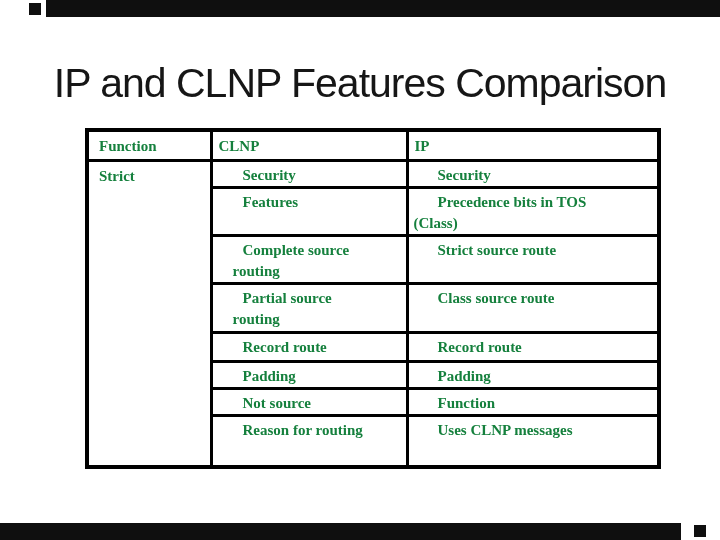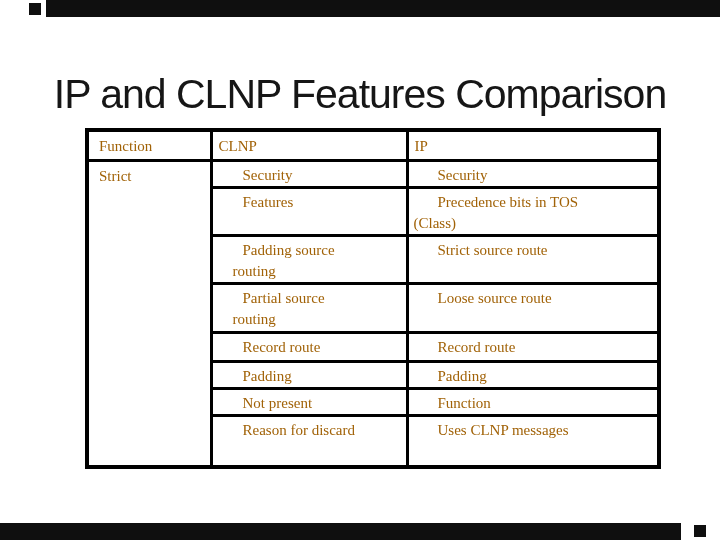--- a/index.html
+++ b/index.html
@@ -23,40 +23,39 @@
   .title {
     position: absolute;
     left: 0; right: 0; top: 61px;
     text-align: center;
     font-size: 41px;
     line-height: 45px;
     letter-spacing: -1px;
     font-weight: 400;
     color: #161616;
     white-space: nowrap;
-    margin-top: 11px;
   }
 
   
   table.cmp {
     position: absolute;
     left: 85px; top: 128px;
     width: 572px;
     table-layout: fixed;
     border-collapse: collapse;
     border: 4px solid #000000;
   }
   table.cmp td, table.cmp th {
     border: 3px solid #000000;
     vertical-align: top;
     font-family: "Liberation Serif", "DejaVu Serif", serif;
     font-size: 15px;
     line-height: 21px;
-    font-weight: normal;
-    color: #a16207;
+    font-weight: bold;
+    color: #15803d;
     text-align: left;
     overflow: hidden;
   }
   col.c1 { width: 124px; }
   col.c2 { width: 196px; }
   col.c3 { width: 252px; }
 
   tr.hdr { height: 30px; }
   tr.r1 { height: 27px; }
   tr.r2 { height: 47px; }
@@ -103,41 +102,41 @@
       <td class="cell-fn" rowspan="8">Strict</td>
       <td class="cell-b2">Security</td>
       <td class="cell-b3">Security</td>
     </tr>
     <tr class="r2">
       <td class="cell-b2">Features</td>
       <td class="cell-b3">Precedence bits in TOS
 (Class)</td>
     </tr>
     <tr class="r3">
-      <td class="cell-b2">Padding source
+      <td class="cell-b2">Complete source
 routing</td>
       <td class="cell-b3">Strict source route</td>
     </tr>
     <tr class="r4">
       <td class="cell-b2">Partial source
 routing</td>
-      <td class="cell-b3">Loose source route</td>
+      <td class="cell-b3">Class source route</td>
     </tr>
     <tr class="r5">
       <td class="cell-b2">Record route</td>
       <td class="cell-b3">Record route</td>
     </tr>
     <tr class="r6">
       <td class="cell-b2">Padding</td>
       <td class="cell-b3">Padding</td>
     </tr>
     <tr class="r7">
-      <td class="cell-b2">Not present</td>
+      <td class="cell-b2">Not source</td>
       <td class="cell-b3">Function</td>
     </tr>
     <tr class="r8">
-      <td class="cell-b2">Reason for discard</td>
+      <td class="cell-b2">Reason for routing</td>
       <td class="cell-b3">Uses CLNP messages</td>
     </tr>
   </tbody>
     </table>
 
 </div>
 
 </body></html>

